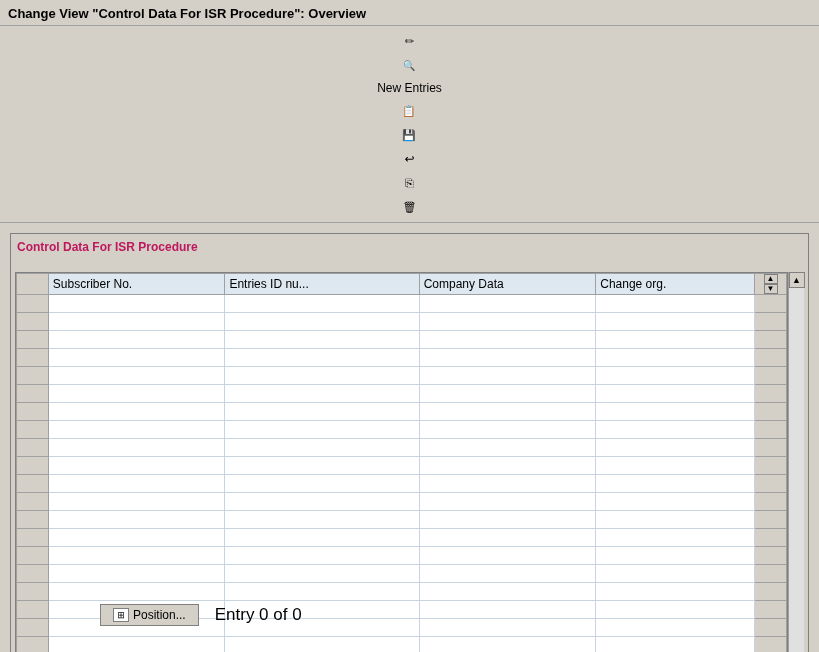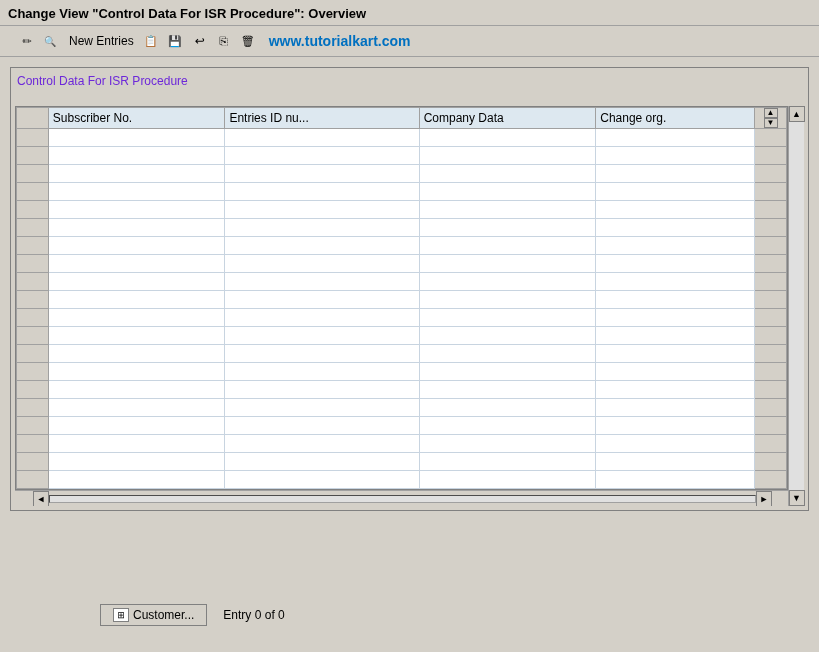--- a/index.html
+++ b/index.html
@@ -25,20 +25,21 @@
     }
 
     
     .toolbar {
       background: #d4d0c8;
       padding: 4px 16px;
       display: flex;
       align-items: center;
       gap: 2px;
       border-bottom: 1px solid #a0a0a0;
+      flex-direction: column;
     }
     .toolbar-btn {
       width: 22px;
       height: 22px;
       background: #d4d0c8;
       border: 1px solid transparent;
       cursor: pointer;
       display: flex;
       align-items: center;
       justify-content: center;
@@ -68,22 +69,22 @@
     }
 
     
     .panel {
       background: #d4d0c8;
       border: 1px solid #808080;
       padding: 4px;
     }
     .panel-title {
       font-size: 12px;
-      font-weight: normal;
-      color: #6d28d9;
+      font-weight: bold;
+      color: #be185d;
       margin-bottom: 4px;
       padding: 2px;
     }
 
     
     .table-container {
       border: 1px solid #808080;
       background: #fff;
       position: relative;
       overflow: hidden;
@@ -246,21 +247,21 @@
       width: 16px;
       height: 14px;
       background: #fff;
       border: 1px solid #808080;
       display: inline-flex;
       align-items: center;
       justify-content: center;
       font-size: 9px;
     }
     .entry-info {
-      font-size: 12px;
+      font-size: 17px;
       color: #000;
       text-align: center;
     }
 
     
     .icon-pencil::before { content: "✏"; font-size: 11px; }
     .icon-binoculars::before { content: "🔍"; font-size: 10px; }
   </style>
 </head>
 <body>
@@ -290,21 +291,20 @@
   <button class="toolbar-btn" title="Undo">
     <span style="font-size:12px;">↩</span>
   </button>
   <button class="toolbar-btn" title="Copy2">
     <span style="font-size:11px;">⎘</span>
   </button>
   <button class="toolbar-btn" title="Delete">
     <span style="font-size:11px;">🗑</span>
   </button>
 
-  <span class="watermark">www.tutorialkart.com</span>
 </div>
 
 <div class="main-content">
   <div class="panel">
     <div class="panel-title">Control Data For ISR Procedure</div>
 
     <div class="table-wrapper">
       <div class="table-inner">
 
         <div class="table-container">
@@ -507,16 +507,16 @@
       </div>
     </div>
   </div>
 </div>
 
 <div class="bottom-bar">
   <button class="position-btn">
     <span class="position-icon">
       <span style="font-size:9px;">⊞</span>
     </span>
-    <span>Customer...</span>
+    <span>Position...</span>
   </button>
   <span class="entry-info">Entry 0 of 0</span>
 </div>
 
 </body></html>

